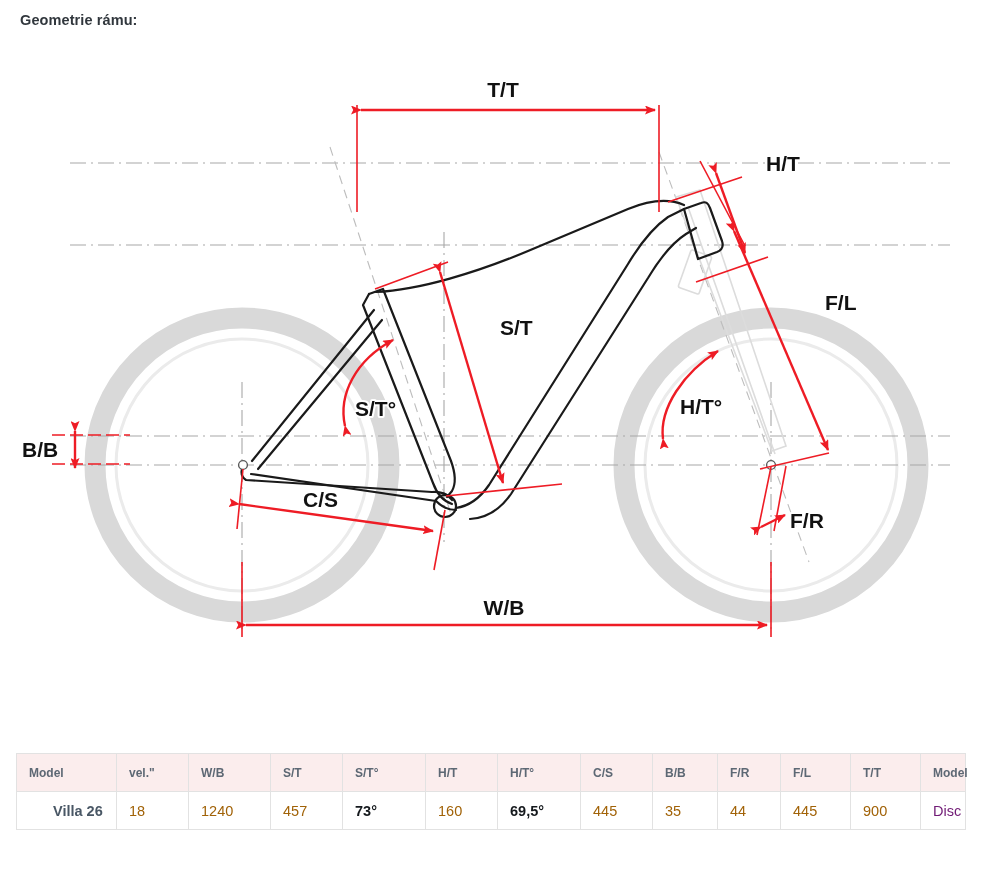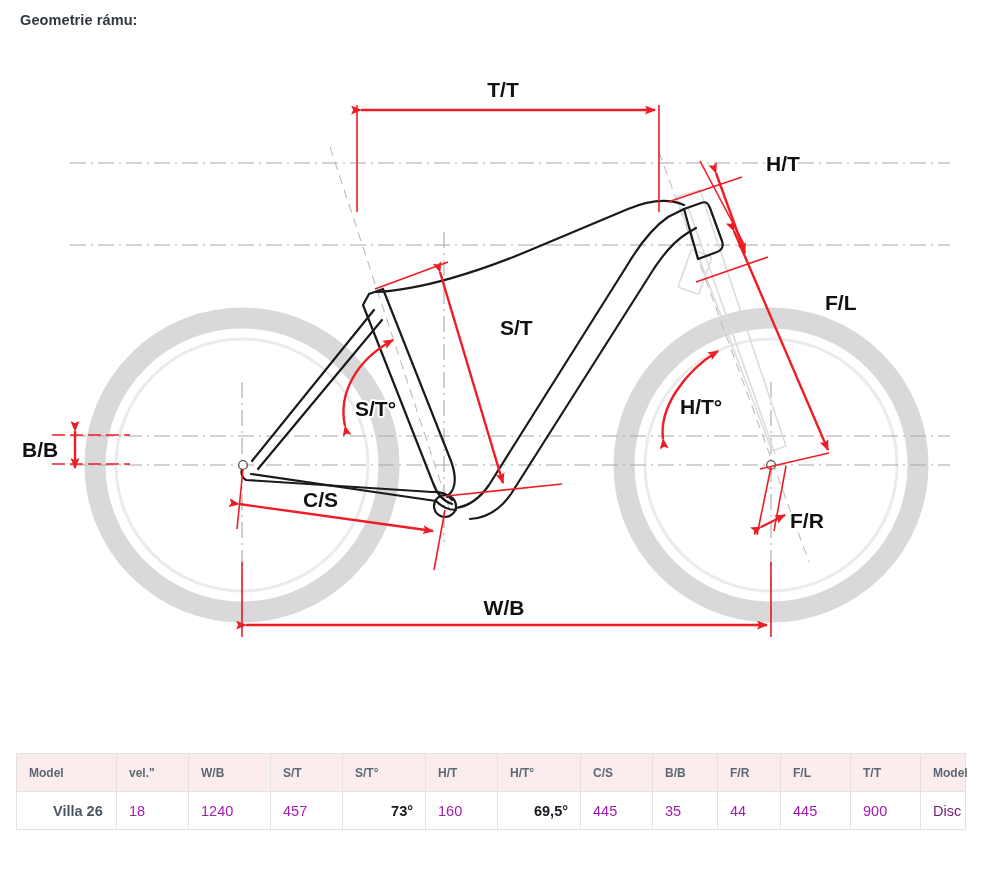--- a/index.html
+++ b/index.html
@@ -68,32 +68,31 @@
     white-space: nowrap;
   }
   .geo-table thead th {
     background: #fbeded;
     color: #5d6874;
     font-weight: bold;
     font-size: 12px;
   }
   .geo-table td {
     background: #ffffff;
-    color: #a21caf;
+    color: #a16207;
     font-weight: normal;
   }
   .geo-table td.c-model {
     color: #495765;
     font-weight: bold;
     padding-left: 36px;
   }
   .geo-table td.c-strong {
     color: #14181c;
     font-weight: bold;
-    text-align: right;
   }
   .geo-table td.c-plain {
     color: #701a75;
     font-weight: normal;
   }
   col.w-model { width: 100px; }
   col.w-vel   { width: 72px; }
   col.w-wb    { width: 82px; }
   col.w-st    { width: 72px; }
   col.w-stdeg { width: 83px; }

